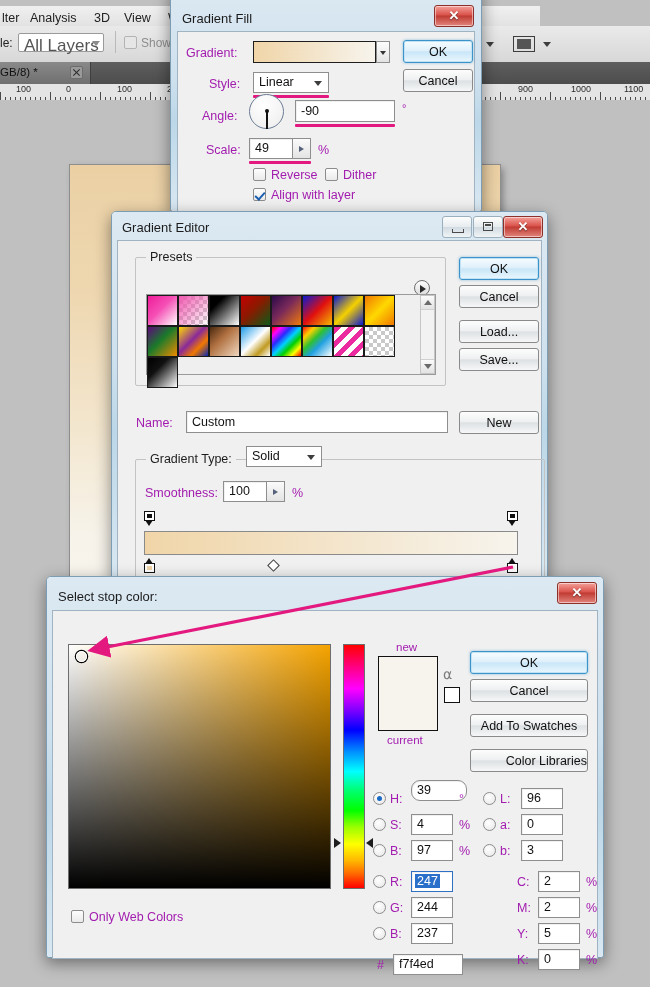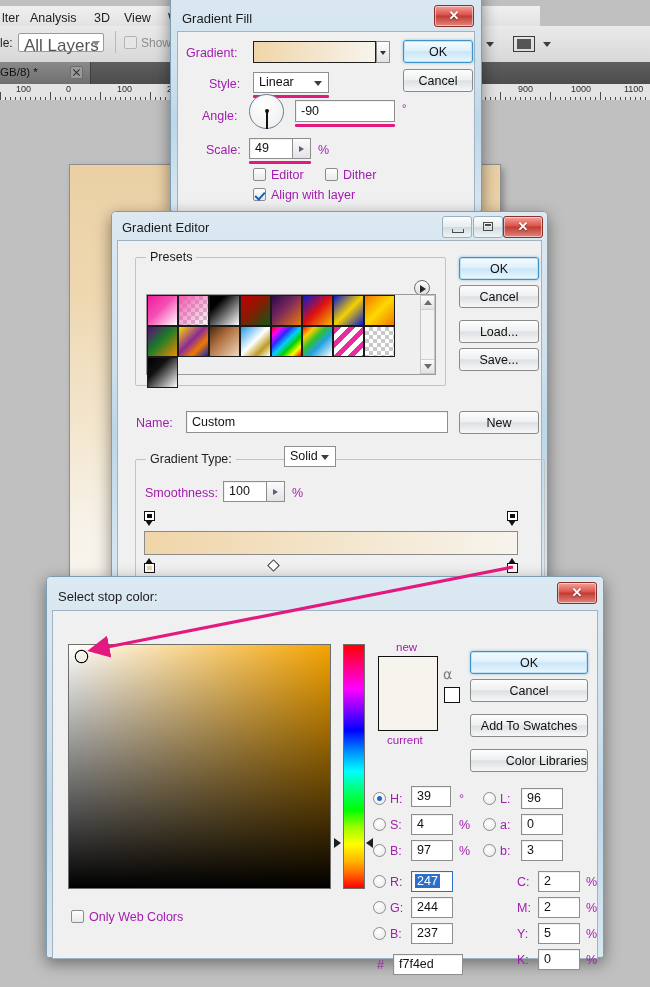--- a/index.html
+++ b/index.html
@@ -364,21 +364,21 @@
       <div class="txtfield" style="left:71px;top:106px;width:44px;height:21px;">
         <span style="top:2px;">49</span>
       </div>
       <div class="spin" style="left:115px;top:106px;height:21px;">
           <i class="a"></i>
         </div>
       <div class="hl" style="left:71px;top:129px;width:62px;"></div>
       <span class="lbl" style="left:140px;top:111px;">%</span>
 
       <div class="chk" style="left:75px;top:136px;"></div>
-      <span class="lbl" style="left:93px;top:136px;">Editor</span>
+      <span class="lbl" style="left:93px;top:136px;">Reverse</span>
       <div class="chk" style="left:147px;top:136px;"></div>
       <span class="lbl" style="left:165px;top:136px;">Dither</span>
       <div class="chk on" style="left:75px;top:156px;"></div>
       <span class="lbl" style="left:93px;top:156px;">Align with layer</span>
 
       <div class="btn primary" style="left:225px;top:8px;width:70px;height:23px;">
         <span class="t">OK</span>
       </div>
       <div class="btn" style="left:225px;top:37px;width:70px;height:23px;">
         <span class="t">Cancel</span>
@@ -439,21 +439,21 @@
         </div>
       </div>
 
       <span class="lbl" style="left:18px;top:175px;">Name:</span>
       <div class="txtfield" style="left:68px;top:170px;width:262px;height:22px;">
         <span style="top:3px;">Custom</span>
       </div>
 
       <div class="grp" style="left:17px;top:218px;width:410px;height:120px;"></div>
       <span class="grp-lbl" style="left:28px;top:211px;">Gradient Type:</span>
-      <div class="combo" style="left:128px;top:205px;width:52px;height:21px;margin-left:38px;">
+      <div class="combo" style="left:128px;top:205px;width:76px;height:21px;">
         <span>Solid</span>
         <i class="arw tri-dn"></i>
       </div>
 
       <span class="lbl" style="left:27px;top:245px;">Smoothness:</span>
       <div class="txtfield" style="left:105px;top:240px;width:44px;height:21px;">
         <span style="top:2px;">100</span>
       </div>
       <div class="spin" style="left:149px;top:240px;height:21px;">
           <i class="a"></i>
@@ -544,21 +544,21 @@
         <span class="t">Add To Swatches</span>
       </div>
       <div class="btn" style="left:417px;top:138px;width:118px;height:23px;text-align:right;">
         <span class="t">Color Libraries</span>
       </div>
 
       <div id="num-fields">
           <div style="position: absolute; left: 0px; top: 0px;">
             <div class="radio on" style="left: 320px; top: 181px;"></div>
             <span class="lbl" style="left: 337px; top: 181px;">H:</span>
-            <div class="txtfield" style="left: 358px; top: 175px; width: 40px; height: 21px;">
+            <div class="txtfield" style="left: 358px; top: 169px; width: 56px; height: 21px; border-radius: 9px;">
               <span style="top: 2px;">39</span>
             </div>
             <span class="lbl" style="left: 406px; top: 181px;">°</span>
           </div>
           <div style="position: absolute; left: 0px; top: 0px;">
             <div class="radio" style="left: 320px; top: 207px;"></div>
             <span class="lbl" style="left: 337px; top: 207px;">S:</span>
             <div class="txtfield" style="left: 358px; top: 203px; width: 42px; height: 21px;">
               <span style="top: 2px;">4</span>
             </div>

